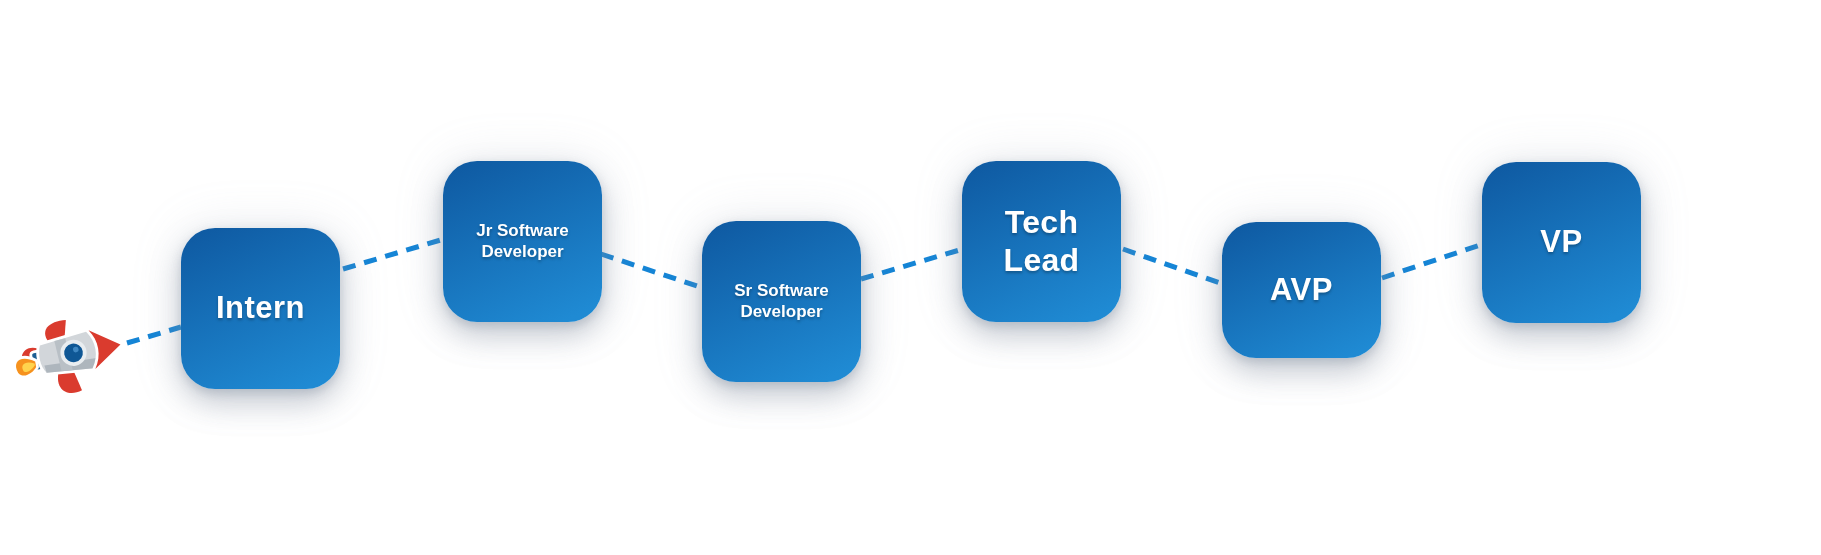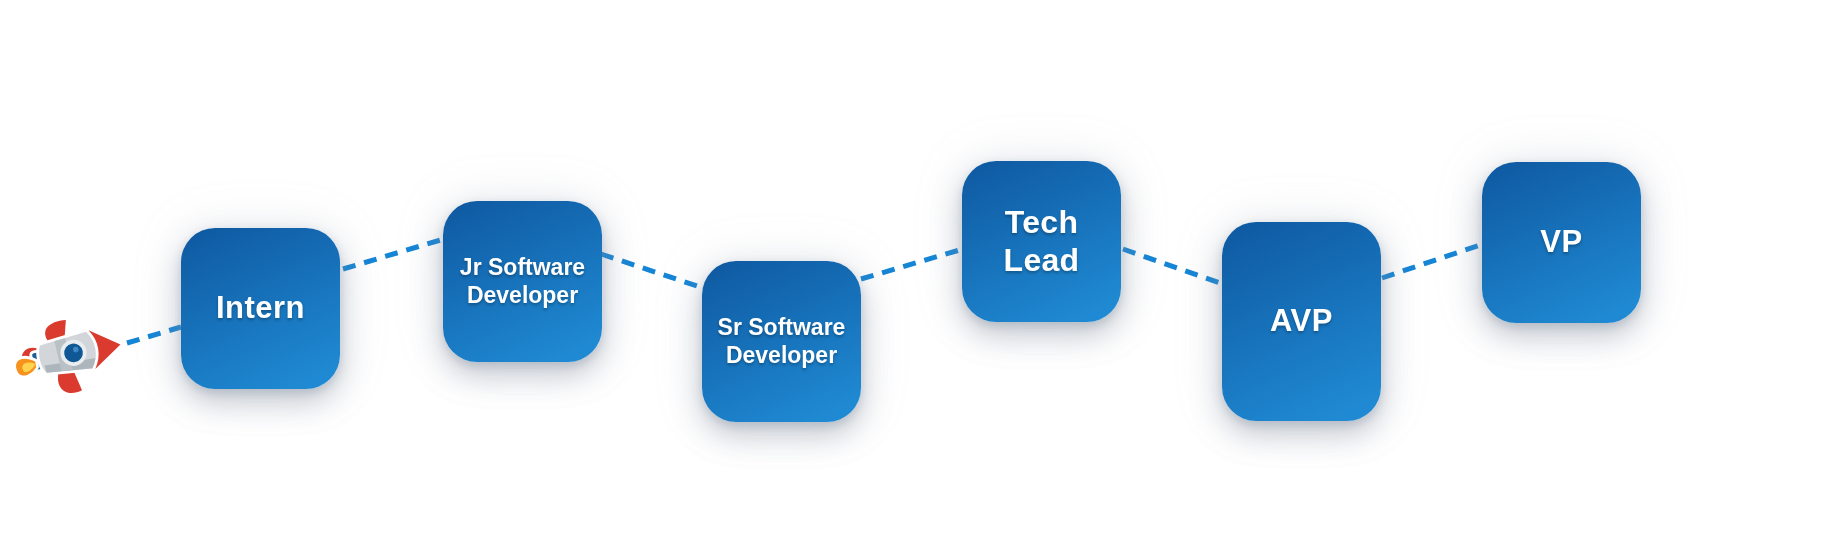--- a/index.html
+++ b/index.html
@@ -13,21 +13,21 @@
     position:absolute; width:159px; height:161px; border-radius:34px;
     background: linear-gradient(155deg, var(--box-top,#0e58a0) 0%, var(--box-bottom,#1f8ad3) 92%);
     box-shadow: 0 14px 30px rgba(120,132,150,.38), 0 4px 10px rgba(120,132,150,.28), 0 0 50px rgba(150,160,178,.18);
     display:flex; align-items:center; justify-content:center;
     text-align:center; color:#ffffff; font-weight:700;
     text-shadow:0 2px 3px rgba(0,0,0,.28);
     padding:0 9px; box-sizing:border-box; line-height:1.18; z-index:2;
   }
   .size-l { font-size:31px; letter-spacing:.5px; }
   .size-m { font-size:32px; letter-spacing:.3px; }
-  .size-s { font-size:23px;margin-top:40px; }
+  .size-s { font-size:17px; }
   .rocket { position:absolute; left:10px; top:312px; width:124px; height:86px; z-index:2; }
 </style>
 </head>
 <body>
 
 <div class="canvas">
 
   <svg class="connectors" id="connector-svg" width="1821" height="555">
       <line x1="127" y1="343" x2="181" y2="327" stroke="#1585d6" stroke-width="5" stroke-dasharray="13 9"></line>
       <line x1="343" y1="269" x2="444" y2="239" stroke="#1585d6" stroke-width="5" stroke-dasharray="13 9"></line>
@@ -63,20 +63,20 @@
       </div>
       <div class="node size-s" style="left: 443px; top: 161px; width: 159px; height: 161px;">
         <span>Jr Software Developer</span>
       </div>
       <div class="node size-s" style="left: 702px; top: 221px; width: 159px; height: 161px; justify-content: flex-end;">
         <span>Sr Software Developer</span>
       </div>
       <div class="node size-m" style="left: 962px; top: 161px; width: 159px; height: 161px;">
         <span>Tech Lead</span>
       </div>
-      <div class="node size-l" style="left: 1222px; top: 222px; width: 159px; height: 199px;">
+      <div class="node size-l" style="left: 1222px; top: 222px; width: 159px; height: 136px;">
         <span>AVP</span>
       </div>
       <div class="node size-l" style="left: 1482px; top: 162px; width: 159px; height: 161px;">
         <span>VP</span>
       </div>
     </div>
 </div>
 
 </body></html>

